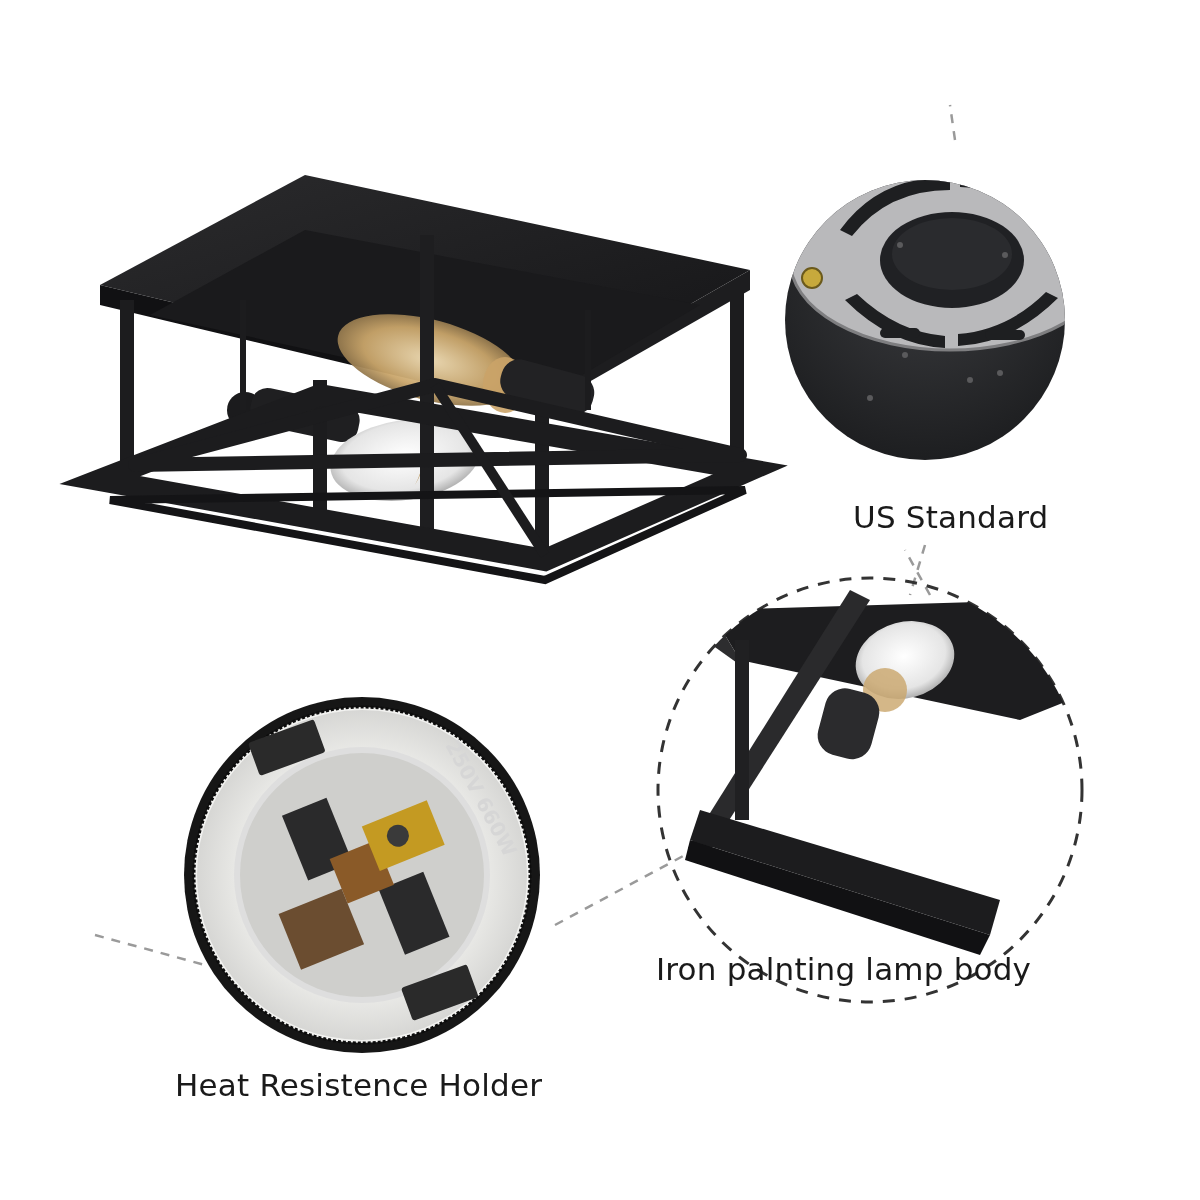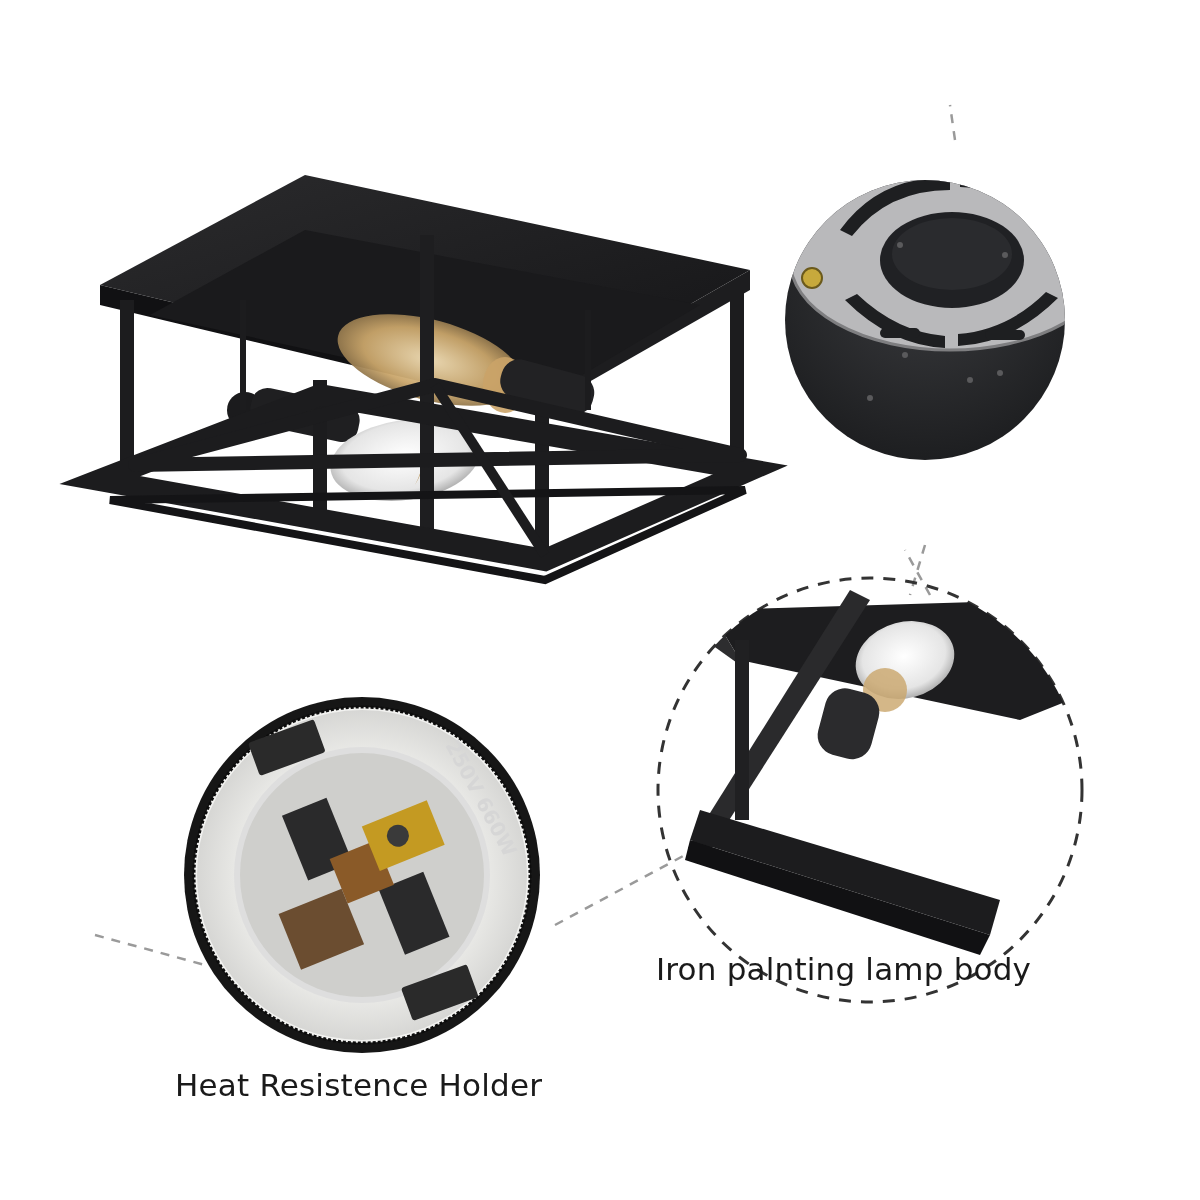--- a/index.html
+++ b/index.html
@@ -177,16 +177,17 @@
         <rect x="338" y="848" width="50" height="48" fill="#8a5a28"></rect>
         <rect x="380" y="830" width="70" height="48" fill="#c49a22"></rect>
         <circle cx="410" cy="852" r="11" fill="#3a3a3a"></circle>
         <rect x="270" y="880" width="68" height="60" fill="#6b4d30"></rect>
       </g>
 
       <text x="0" y="0" font-family="DejaVu Sans, sans-serif" font-size="20" fill="#d6d6d6" font-weight="bold" transform="translate(445,745) rotate(62)">250V 660W</text>
     </g>
   </svg>
 
+  <div id="label-us" class="label">US Standard</div>
   <div id="label-heat" class="label">Heat Resistence Holder</div>
   <div id="label-iron" class="label">Iron palnting lamp body</div>
 
 </div>
 
 </body></html>

